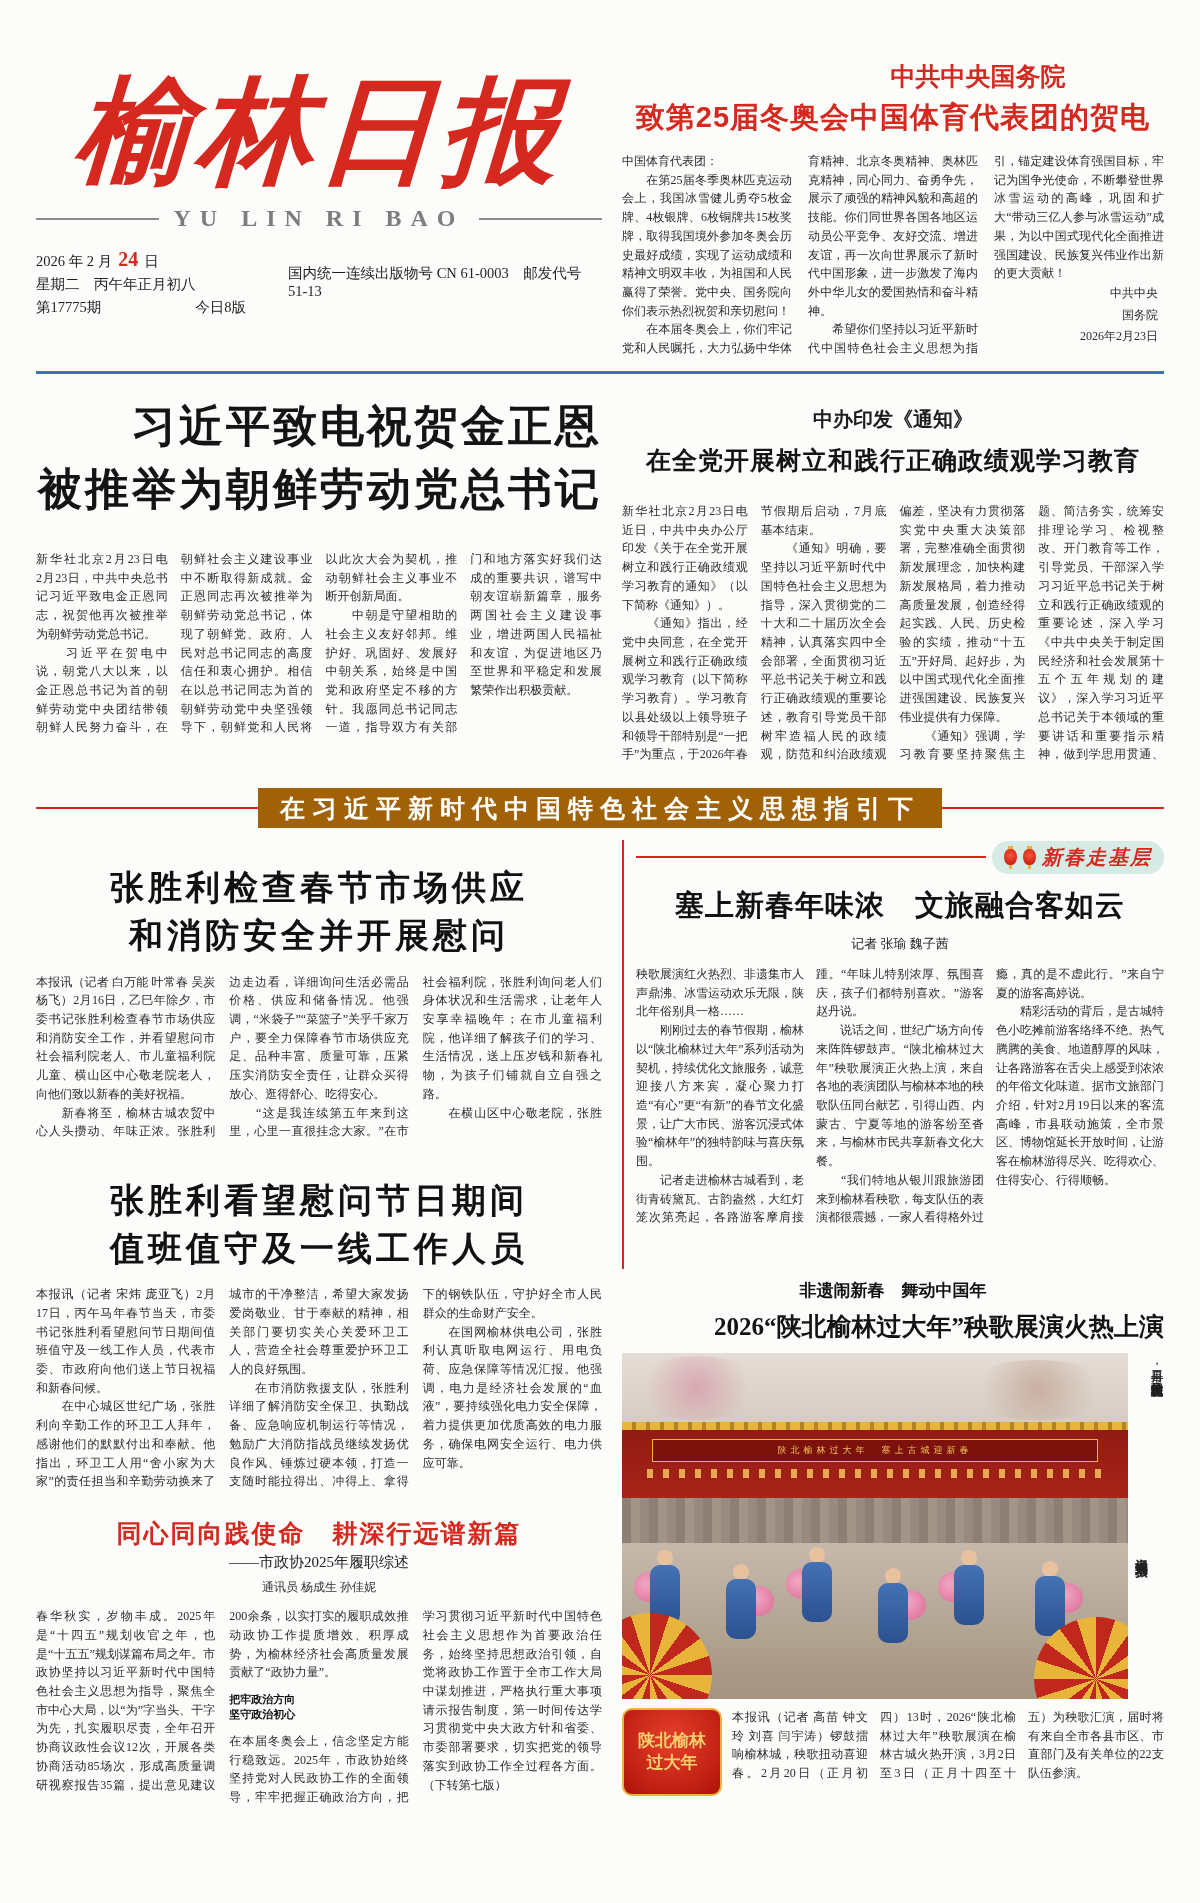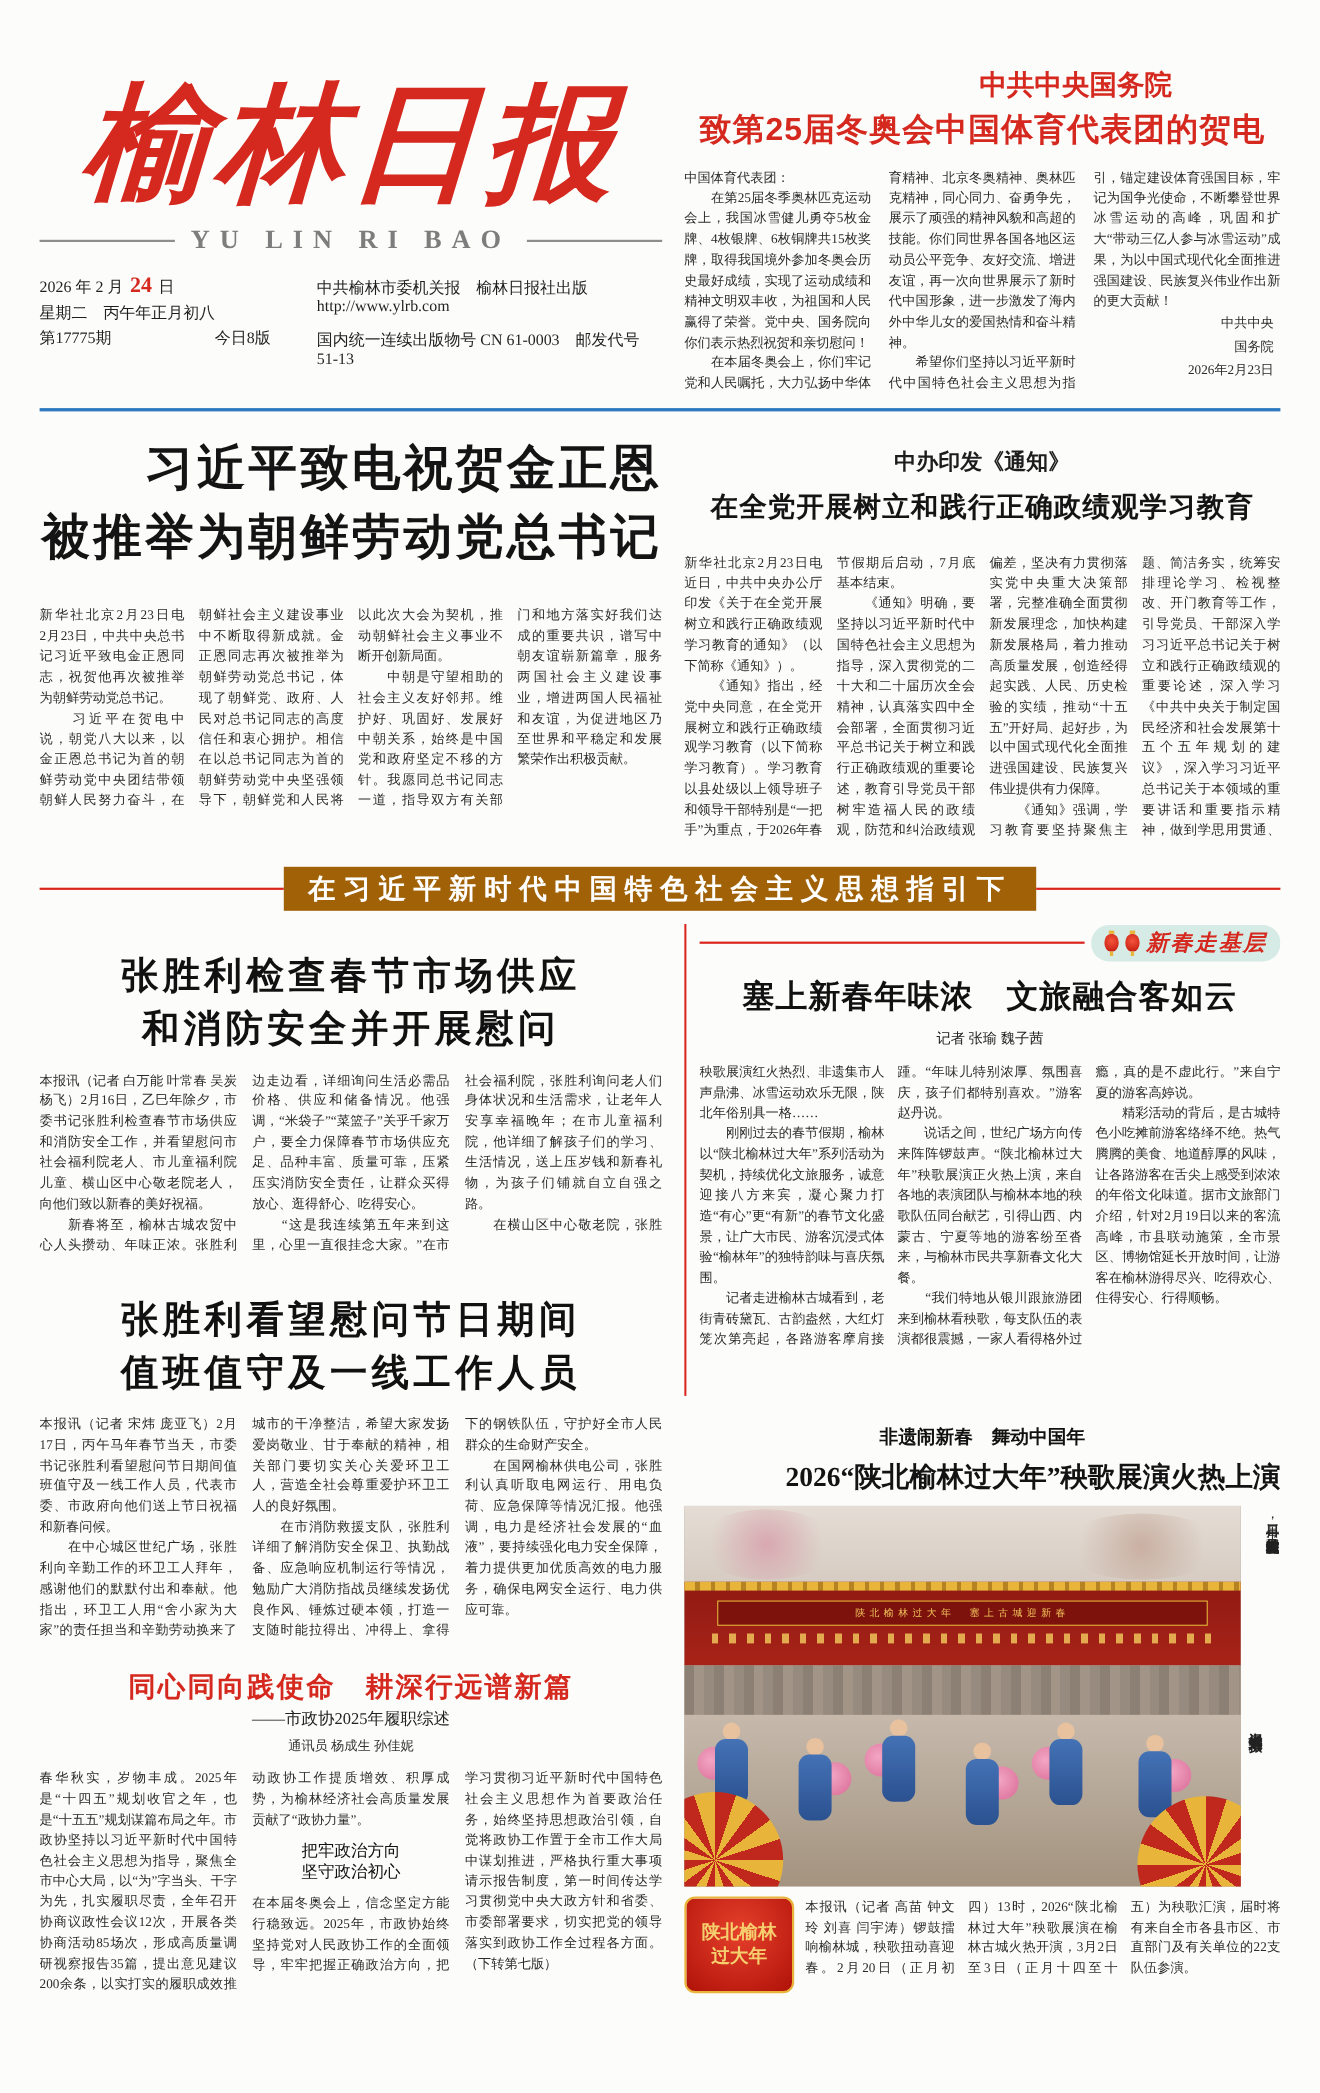--- a/index.html
+++ b/index.html
@@ -56,38 +56,38 @@
   
   .lower-left{position:absolute;left:36px;top:864px;width:566px;height:1056px;overflow:hidden}
   .art-head{font-size:34px;font-weight:bold;text-align:center;line-height:1.42;letter-spacing:4px;color:#111}
   .cols3{column-count:3;column-gap:14px;overflow:hidden}
   .art1-body{height:186px;margin:12px 0 18px}
   .art2-body{height:214px;margin:12px 0 18px}
   .cppcc-head{font-size:25px;font-weight:bold;text-align:center;color:#d5281e;letter-spacing:2px}
   .cppcc-sub{font-size:15px;text-align:center;margin-top:3px;color:#222}
   .cppcc-byline{font-size:12px;text-align:center;margin-top:7px;color:#333}
   .cppcc-body{margin-top:11px;height:336px}
-  .cppcc-subhead{font-size:15px;font-weight:normal;text-align:center;margin:10px 0;white-space:pre-line;color:#111}
+  .cppcc-subhead{font-size:11px;font-weight:bold;margin:10px 0;white-space:pre-line;color:#111}
 
   .lower-right{position:absolute;left:622px;top:840px;width:542px;height:1056px;overflow:hidden}
   .feature-box{border-left:2px solid #d9251c;padding:0 0 8px 12px}
   .badge-row{display:flex;align-items:center;height:34px}
   .badge-line{flex:1;height:2px;background:#d9251c}
   .badge{display:flex;align-items:center;gap:6px;margin-left:6px;padding:3px 12px;
          background:#d6ebe6;border-radius:16px}
   .lantern{position:relative;width:13px;height:16px;border-radius:50% / 58%;
            background:radial-gradient(circle at 50% 40%,#f4543c,#c01408)}
   .lantern::before{content:"";position:absolute;left:4px;top:-3px;width:5px;height:3px;background:#e8b43a}
   .lantern::after{content:"";position:absolute;left:5px;bottom:-4px;width:3px;height:4px;background:#e8b43a}
   .badge-text{font-size:20px;font-weight:bold;font-style:italic;color:#d5281e;letter-spacing:2px}
   .feat-head{margin-top:12px;text-align:center;font-size:29px;font-weight:bold;letter-spacing:1px;color:#111}
   .feat-byline{margin-top:9px;text-align:center;font-size:13px;color:#222}
   .feat-body{margin-top:12px;height:296px;column-gap:12px}
 
-  .yangge{margin-top:26px}
+  .yangge{margin-top:10px}
   .yg-kicker{text-align:center;font-size:17px;font-weight:bold;color:#111;
              font-family:"Liberation Sans","DejaVu Sans",sans-serif}
   .yg-head{margin-top:8px;text-align:right;font-size:25px;font-weight:bold;color:#131313}
   .photo-wrap{display:flex;margin-top:10px}
   .photo{position:relative;flex:1;height:346px;overflow:hidden;background:#b5a79a}
   .vcap{width:36px;writing-mode:vertical-rl;font-size:12.5px;line-height:1.25;padding:8px 0 0 2px;color:#222}
   .vcap-credit{padding-top:188px;font-weight:bold}
   .yg-caption{display:flex;gap:10px;margin-top:9px}
   .festival-logo{flex:0 0 100px;height:88px;border-radius:10px;display:flex;align-items:center;justify-content:center;
                  text-align:center;background:radial-gradient(circle at 50% 35%,#e6402c,#b01208);
@@ -136,21 +136,20 @@
           <span class="date-day">24</span>
           <span>日</span>
         </div>
         <div class="date-l2">星期二　丙午年正月初八</div>
         <div class="date-l3">
           <span>第17775期</span>
           <span>今日8版</span>
         </div>
       </div>
       <div class="date-right">
-        <div>中共榆林市委机关报　榆林日报社出版　http://www.ylrb.com</div>
         <div class="date-r2">国内统一连续出版物号 CN 61-0003　邮发代号 51-13</div>
       </div>
     </div>
   </div>
 
   <div class="telegram">
     <div class="tg-kicker sans">中共中央国务院</div>
     <div class="tg-headline sans">致第25届冬奥会中国体育代表团的贺电</div>
     <div class="tg-cols">
       <div class="body-text">中国体育代表团：

